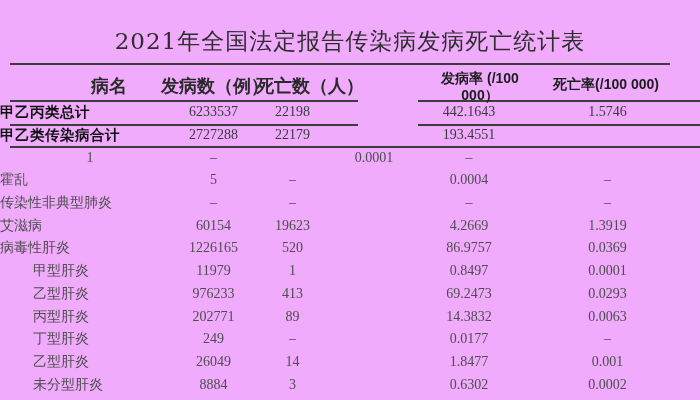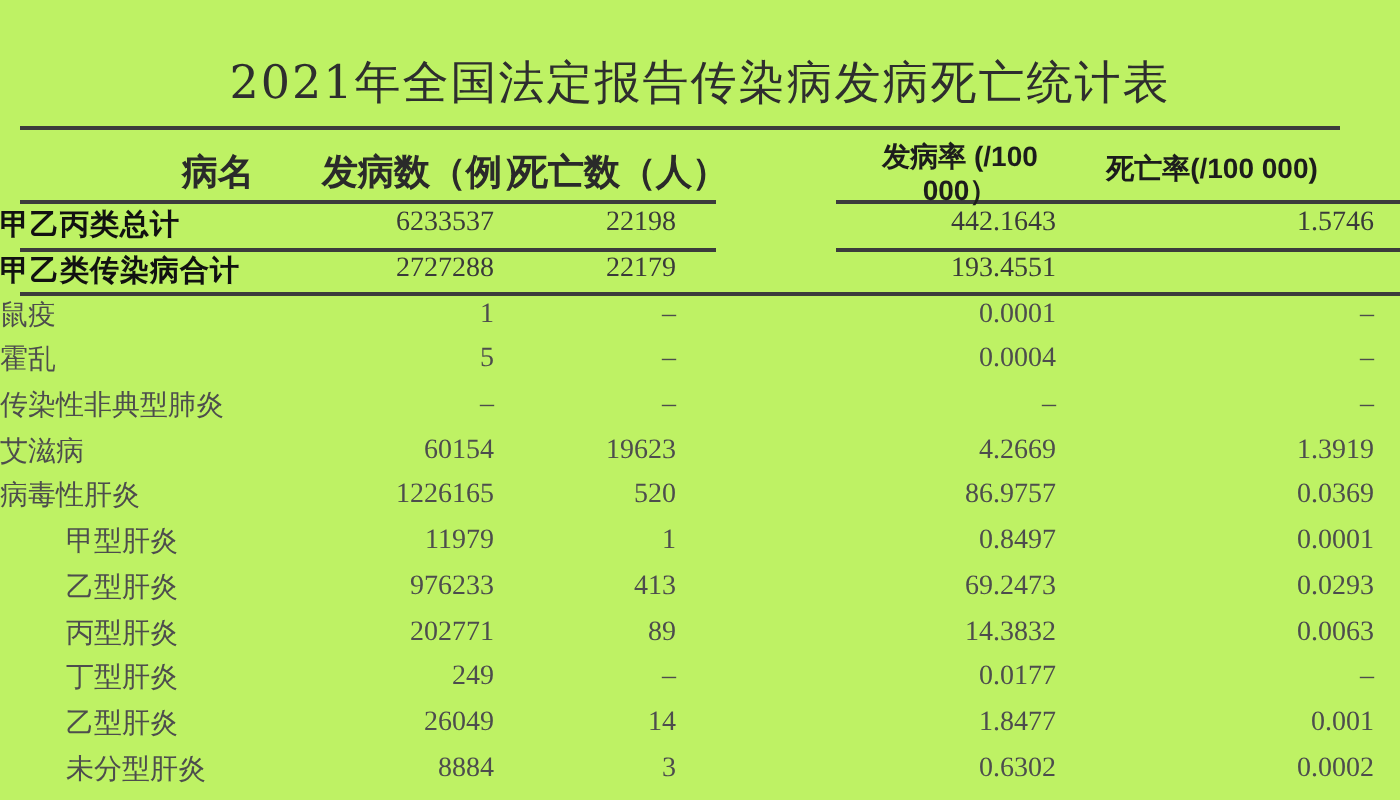--- a/index.html
+++ b/index.html
@@ -1,17 +1,17 @@
 <!DOCTYPE html>
 <html><head>
 <meta charset="utf-8">
 <style>
   html,body{margin:0;padding:0;background:#ffffff;}
   .page{
-    position:relative;width:700px;height:400px;background:#bef264;overflow:hidden;
+    position:relative;width:700px;height:400px;background:#f0abfc;overflow:hidden;
     font-family:"Liberation Serif","DejaVu Serif",serif;
   }
   .title{
     position:absolute;top:26px;left:0;width:700px;text-align:center;
     font-size:23px;letter-spacing:1px;color:#2e2e2e;white-space:nowrap;
     font-family:"DejaVu Serif","Liberation Serif",serif;
   }
   .rule{position:absolute;height:2px;background:#3c3c3c;}
   #rule-top{left:10px;top:63px;width:660px;}
   #rule-header-left{left:10px;top:100px;width:348px;}
@@ -33,21 +33,21 @@
   #th-incidence{left:410px;top:70px;width:140px;line-height:17px;}
   #th-mortality{left:526px;top:76px;width:160px;}
   .rows{position:absolute;top:101px;left:0;width:700px;}
   .row{
     display:grid;
     grid-template-columns:180px 67px 91px 72px 118px 159px;
     height:22.7px;align-items:center;
     font-size:14px;color:#4d4d4d;
   }
   .row .c{white-space:nowrap;overflow:visible;}
-  .c-num{text-align:right;}
+  .c-num{text-align:center;}
   .row.bold{color:#3a3a3a;}
   .row.bold .c-name{font-weight:bold;color:#111111;font-size:14.5px;letter-spacing:0.5px;}
   .row.indent .c-name{padding-left:33px;}
 </style>
 </head>
 <body>
 
 <div class="page">
 
   <div class="title">2021年全国法定报告传染病发病死亡统计表</div>
@@ -78,21 +78,20 @@
       <div class="c c-num">1.5746</div>
     </div>
       <div class="row bold">
       <div class="c c-name">甲乙类传染病合计</div>
       <div class="c c-num">2727288</div>
       <div class="c c-num">22179</div>
       <div class="c"></div>
       <div class="c c-num">193.4551</div>
     </div>
       <div class="row">
-      <div class="c c-name">鼠疫</div>
       <div class="c c-num">1</div>
       <div class="c c-num">–</div>
       <div class="c"></div>
       <div class="c c-num">0.0001</div>
       <div class="c c-num">–</div>
     </div>
       <div class="row">
       <div class="c c-name">霍乱</div>
       <div class="c c-num">5</div>
       <div class="c c-num">–</div>

